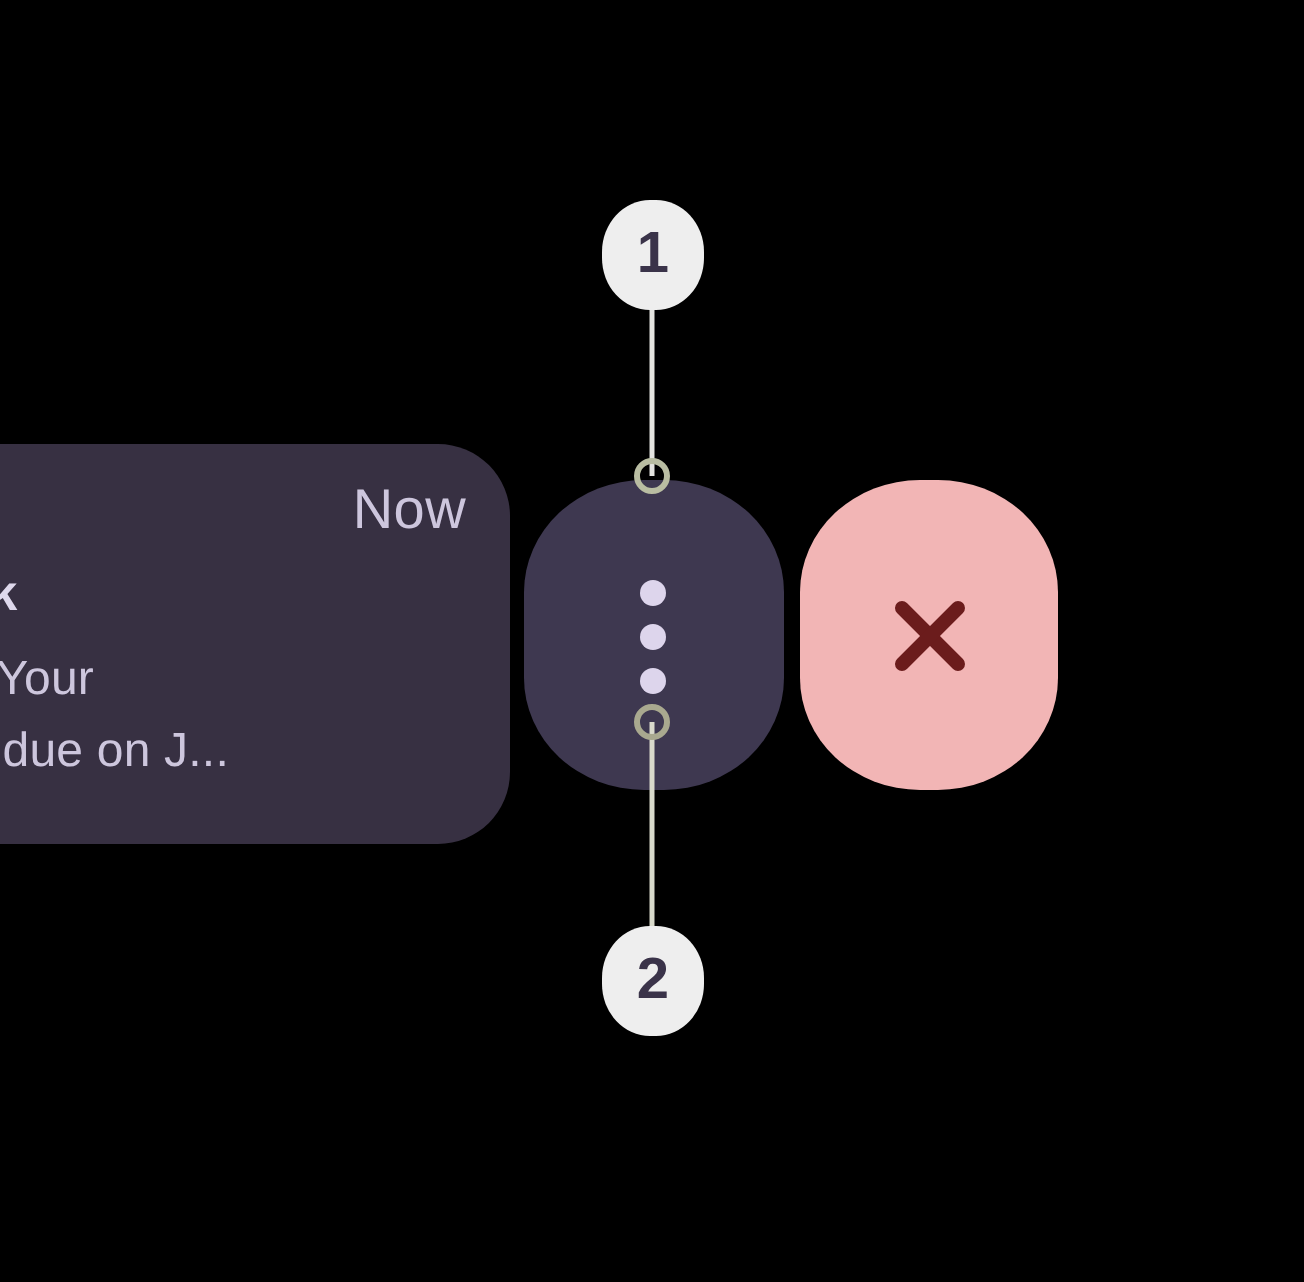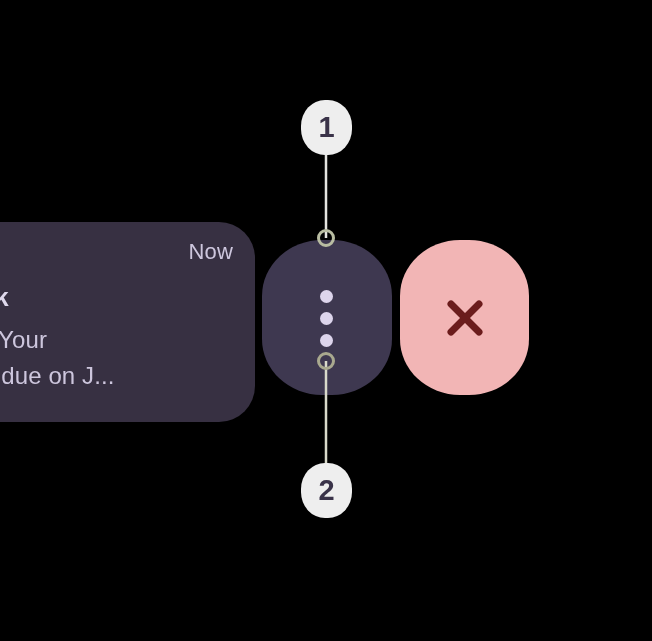--- a/index.html
+++ b/index.html
@@ -28,21 +28,21 @@
     height: 200px;
     background: #373042;
     border-radius: 36px;
     box-sizing: border-box;
     padding: 14px 22px 14px 20px;
   }
   .notif-time {
     position: absolute;
     right: 22px;
     top: 17px;
-    font-size: 22px;
+    font-size: 28px;
     font-weight: 400;
     color: #cdc6dd;
     letter-spacing: 0.2px;
     white-space: nowrap;
   }
   .notif-title {
     position: absolute;
     left: 20px;
     top: 61px;
     font-size: 25px;

